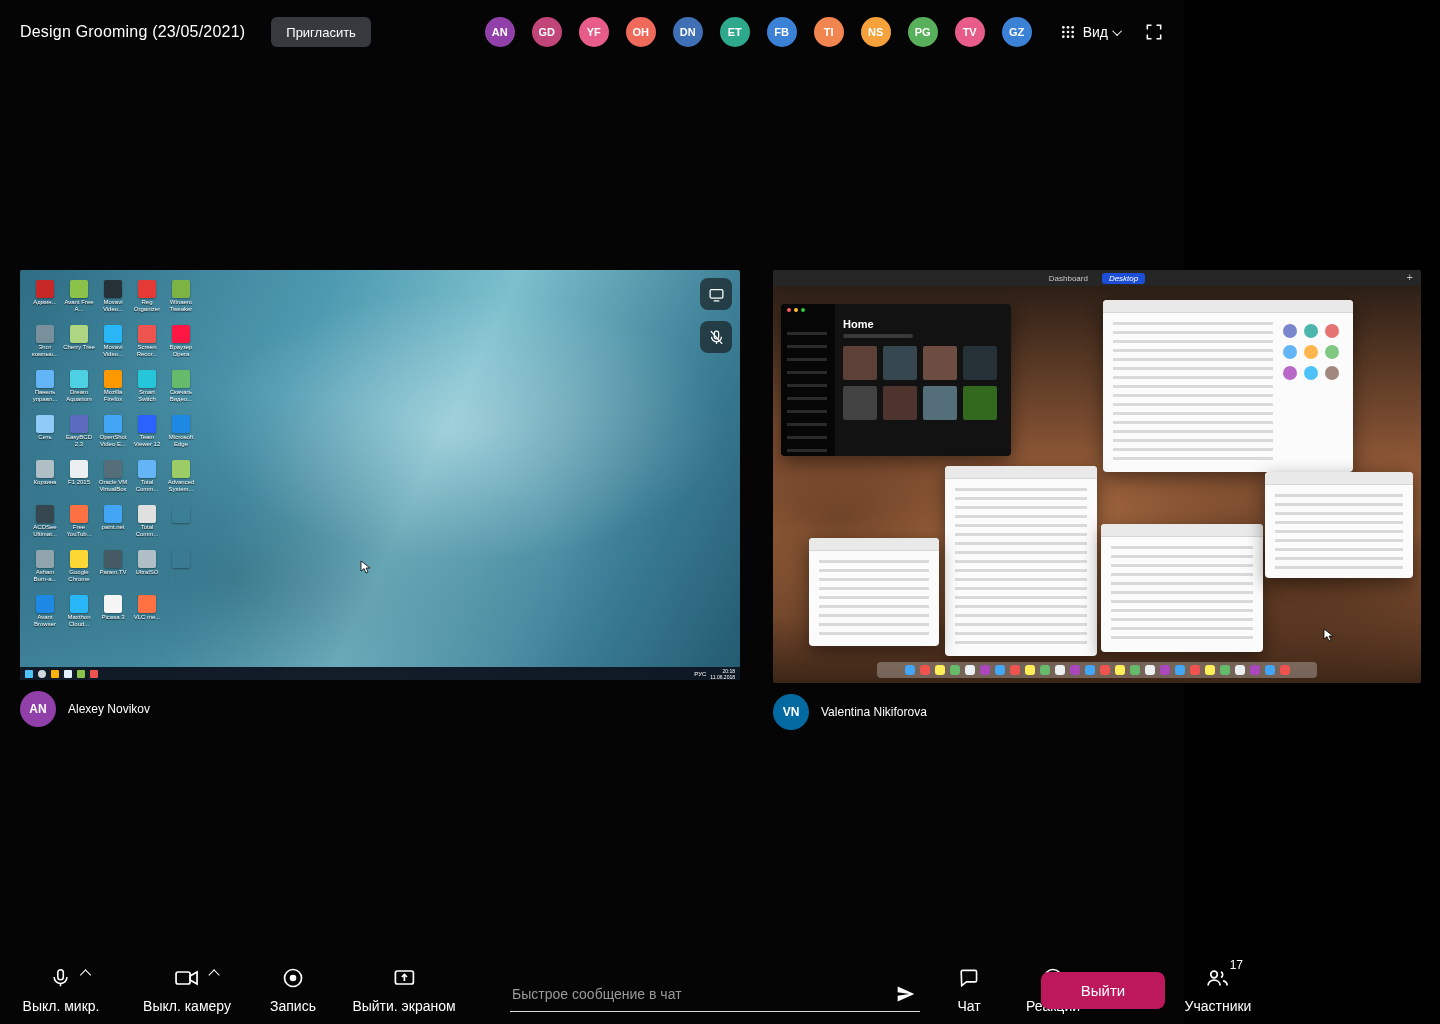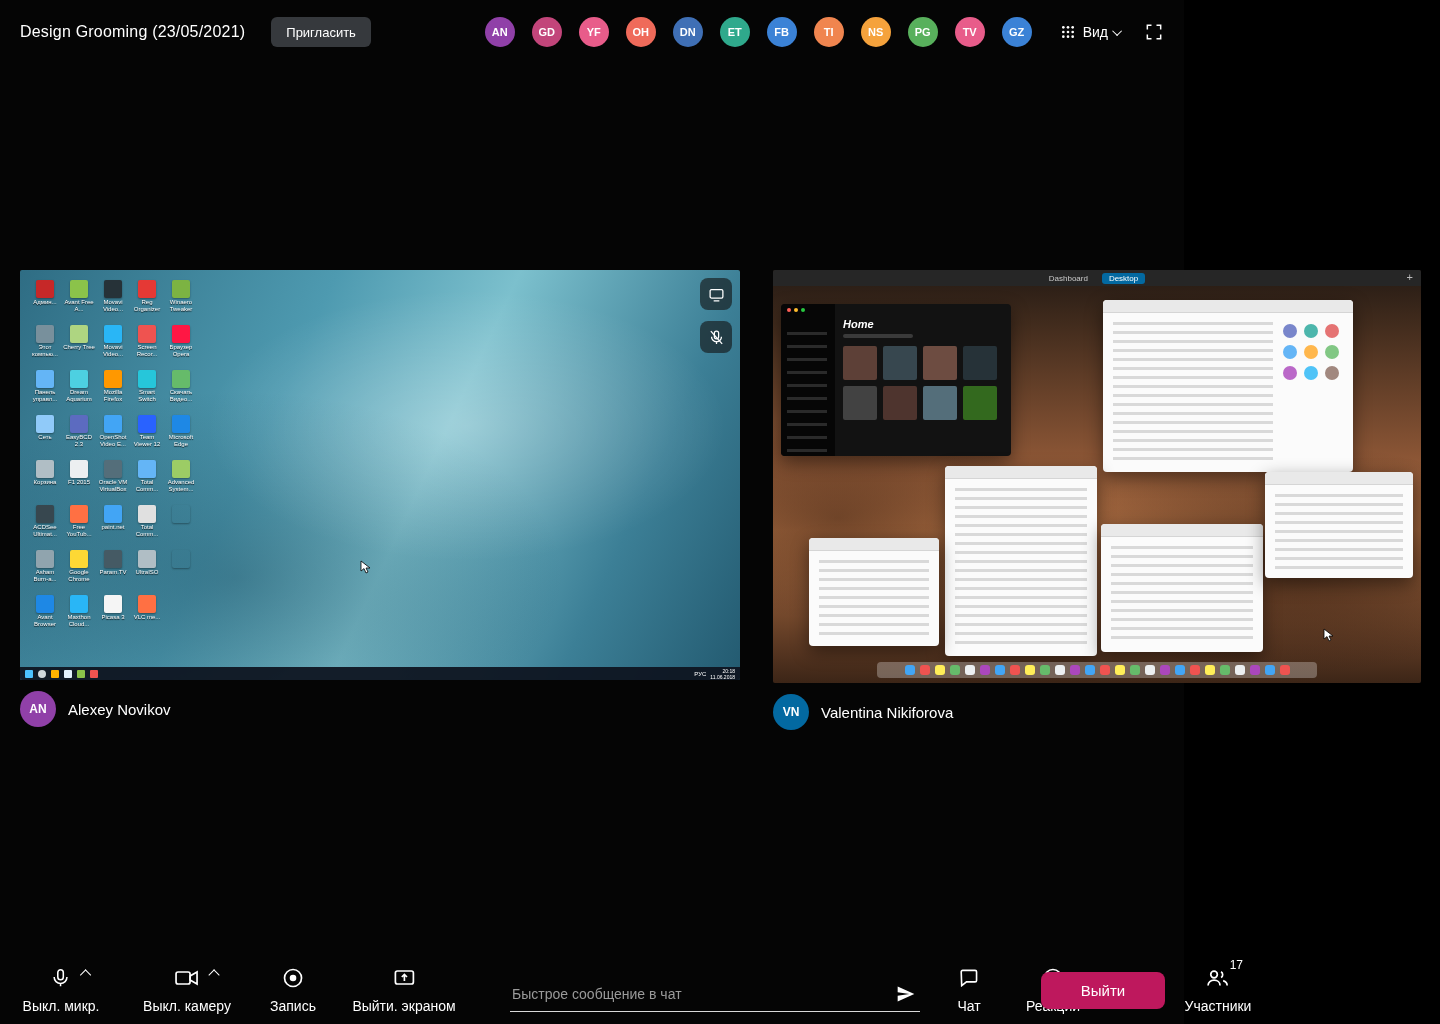--- a/index.html
+++ b/index.html
@@ -26,21 +26,21 @@
   .fs-btn { margin-left:22px; cursor:pointer; display:flex; }
 
   
   .tiles { position:absolute; top:270px; left:20px; display:flex; gap:33px; }
   .tile-col { display:flex; flex-direction:column; }
   .tile { position:relative; border-radius:2px; overflow:hidden; background:#111; }
   .tile.t-left  { width:720px; height:410px; }
   .tile.t-right { width:648px; height:413px; }
   .name-row { display:flex; align-items:center; gap:12px; margin-top:11px; height:36px; }
   .name-row .avatar { width:36px; height:36px; font-size:12px; }
-  .pname { font-size:15px; font-weight:500;text-align:center; }
+  .pname { font-size:12px; font-weight:500;text-align:center; }
 
   
   .win-wall { position:absolute; inset:0;
     background:
       radial-gradient(ellipse 60% 55% at 62% 38%, rgba(255,255,255,.28), transparent 60%),
       radial-gradient(ellipse 70% 70% at 30% 75%, rgba(10,50,70,.35), transparent 65%),
       linear-gradient(115deg,#2f6d84 0%,#4e9ab0 35%,#7cc0cd 55%,#3c7f96 80%,#235a70 100%); }
   .icon-grid { position:absolute; top:8px; left:8px; display:grid;
                grid-template-columns:repeat(5,34px); grid-auto-rows:45px; }
   .dicon { display:flex; flex-direction:column; align-items:center; padding-top:2px; }
@@ -69,29 +69,29 @@
 
   
   .mac-wall { position:absolute; inset:0;
     background:
       radial-gradient(ellipse 55% 40% at 80% 70%, rgba(30,15,8,.55), transparent 70%),
       radial-gradient(ellipse 45% 35% at 10% 60%, rgba(40,20,10,.45), transparent 70%),
       linear-gradient(180deg,#241a14 0%,#3f2a1c 12%,#8a5535 45%,#b07044 63%,#6f452a 85%,#3c2517 100%); }
   .mac-tabs { position:absolute; top:0; left:0; right:0; height:16px; background:#262626;
               display:flex; align-items:center; justify-content:center; gap:14px;
               font-size:8px; color:#c9c9c9; }
-  .mac-tab.active { background:#0369a1; padding:1px 7px; border-radius:3px; color:#fff; }
+  .mac-tab.active { background:#1d4ed8; padding:1px 7px; border-radius:3px; color:#fff;font-style:italic; }
   .mac-plus { position:absolute; right:8px; top:1px; font-size:11px; color:#bbb; }
   .mwin { position:absolute; border-radius:4px; box-shadow:0 6px 18px rgba(0,0,0,.45);
           overflow:hidden; }
   .w-spotify { left:8px; top:34px; width:230px; height:152px; background:#121212; display:flex; }
   .sp-side { width:54px; background:#060606;
     background-image:repeating-linear-gradient(180deg, transparent 0 10px, #2a2a2a 10px 13px);
     background-position:6px 18px; background-size:40px 100%; background-repeat:no-repeat; }
-  .sp-main { flex:1; padding:14px 8px 22px;font-style:italic; }
+  .sp-main { flex:1; padding:14px 8px 22px; }
   .sp-h { font-size:11px; font-weight:bold; color:#fff; }
   .sp-sub { margin-top:4px; width:70px; height:4px; background:#3a3a3a; border-radius:2px; }
   .sp-grid { margin-top:8px; display:grid; grid-template-columns:repeat(4,34px); gap:6px; }
   .sp-grid i { display:block; width:34px; height:34px; border-radius:2px; }
   .sp-grid i:nth-child(1){ background:#5d4037; } .sp-grid i:nth-child(2){ background:#37474f; }
   .sp-grid i:nth-child(3){ background:#6d4c41; } .sp-grid i:nth-child(4){ background:#263238; }
   .sp-grid i:nth-child(5){ background:#424242; } .sp-grid i:nth-child(6){ background:#4e342e; }
   .sp-grid i:nth-child(7){ background:#546e7a; } .sp-grid i:nth-child(8){ background:#33691e; }
   .traffic { position:absolute; top:4px; left:6px; display:flex; gap:3px; }
   .traffic i { width:4px; height:4px; border-radius:50%; display:block; }

